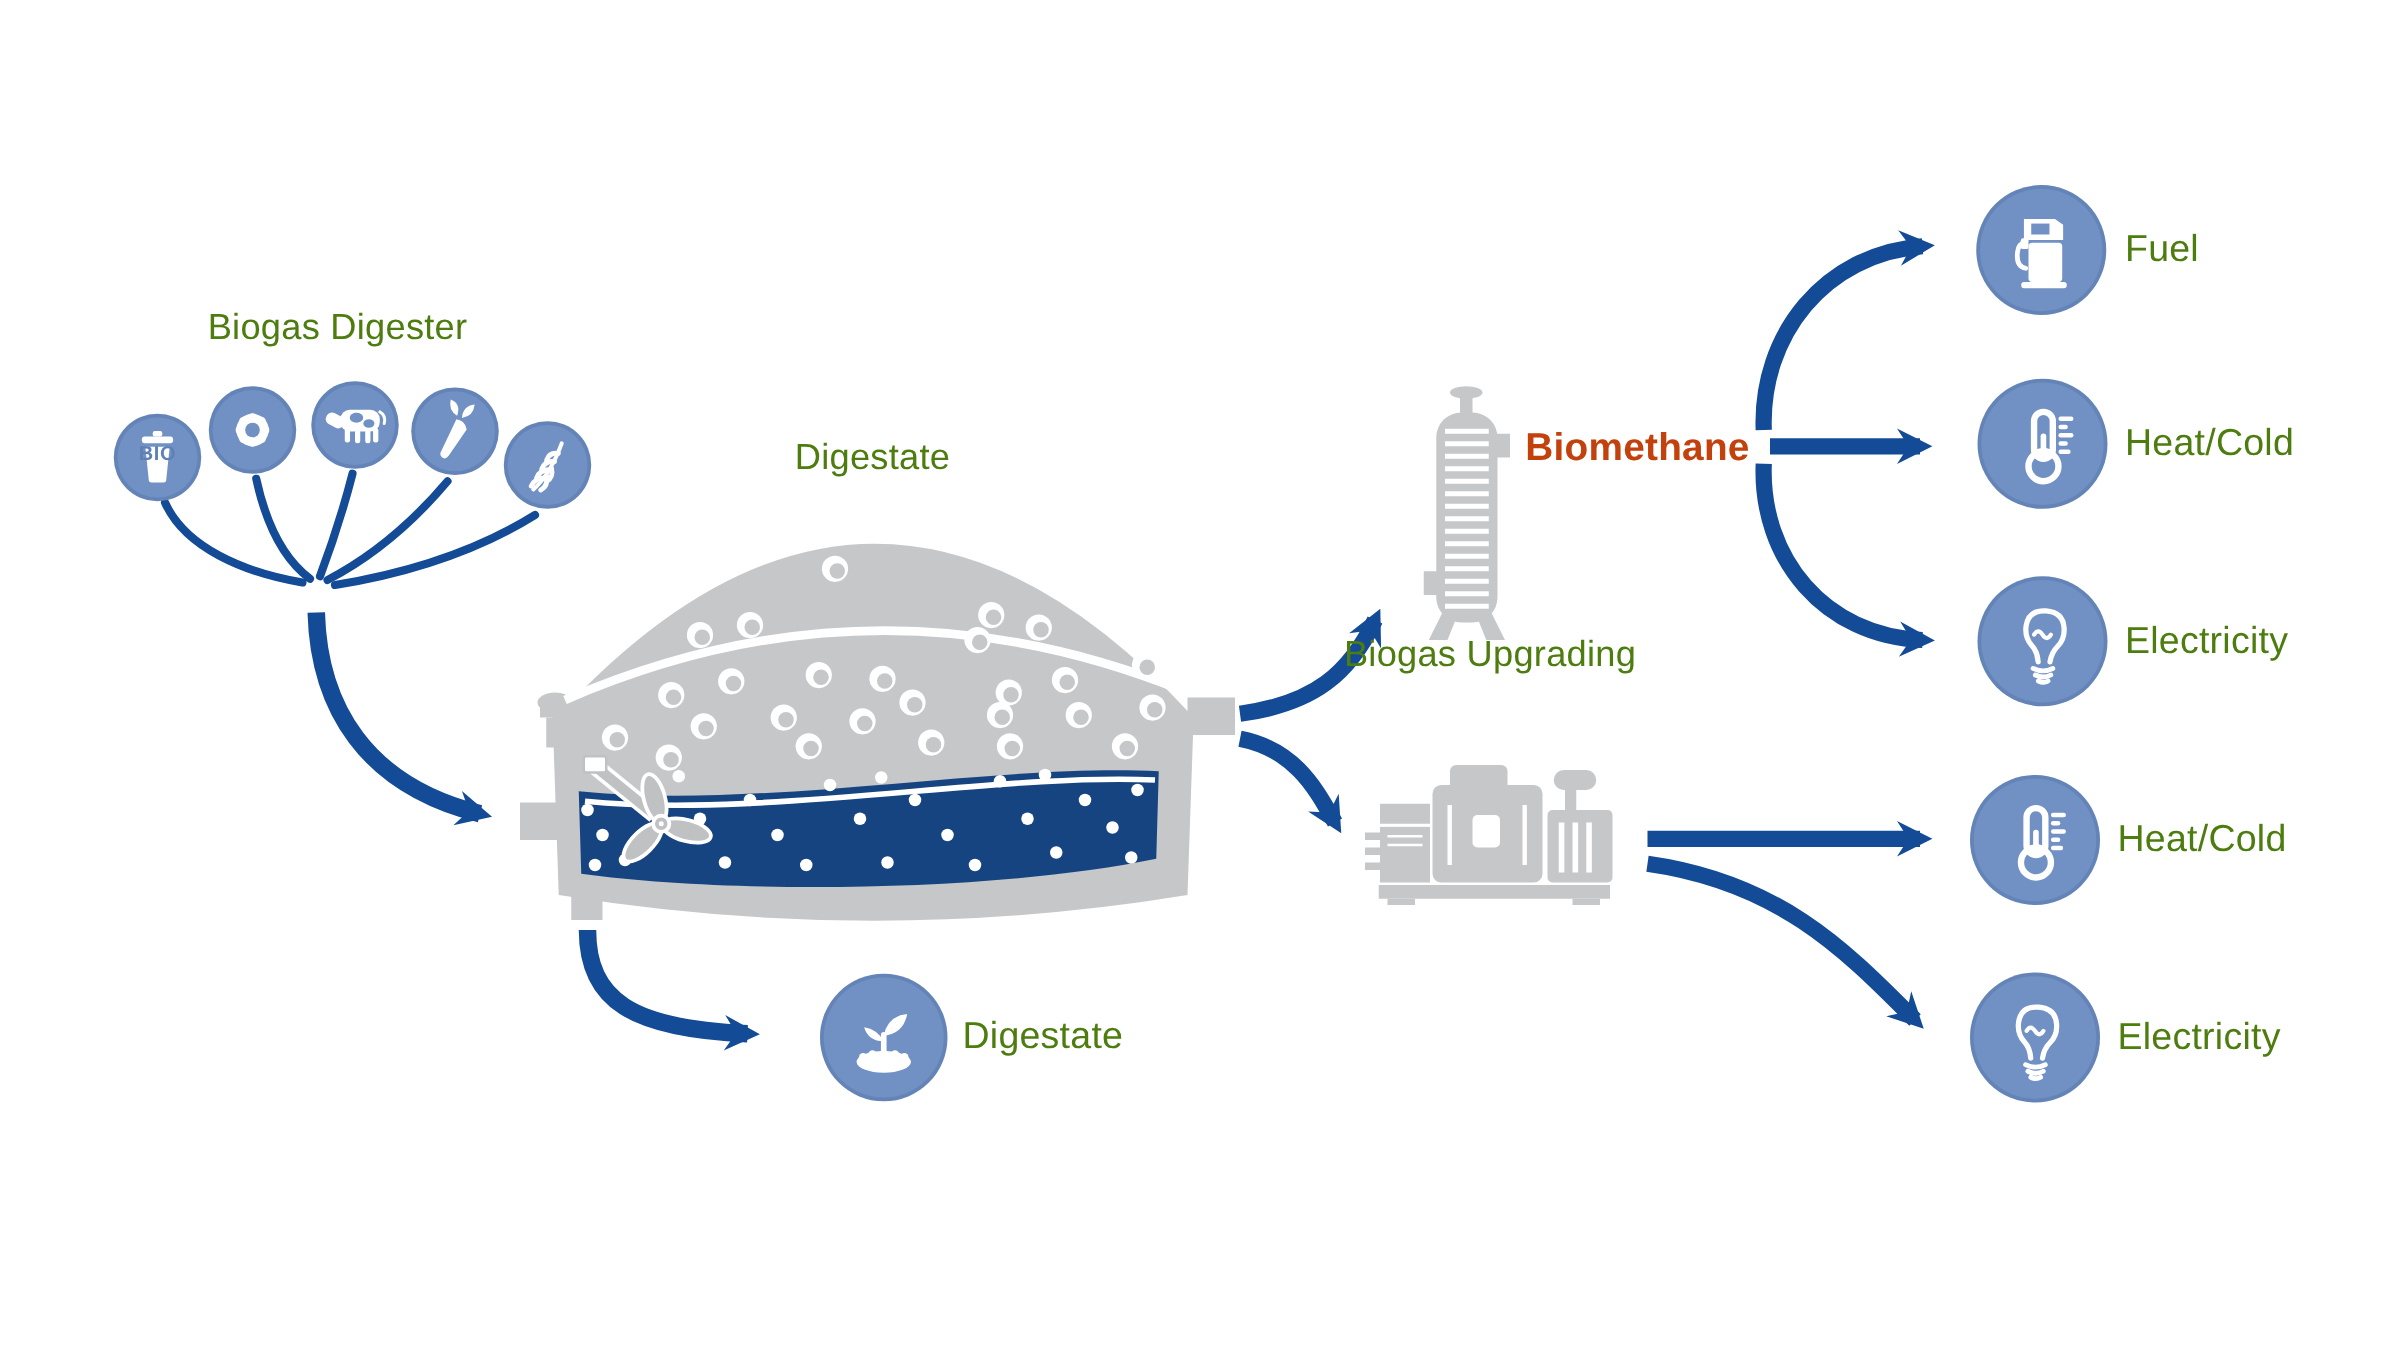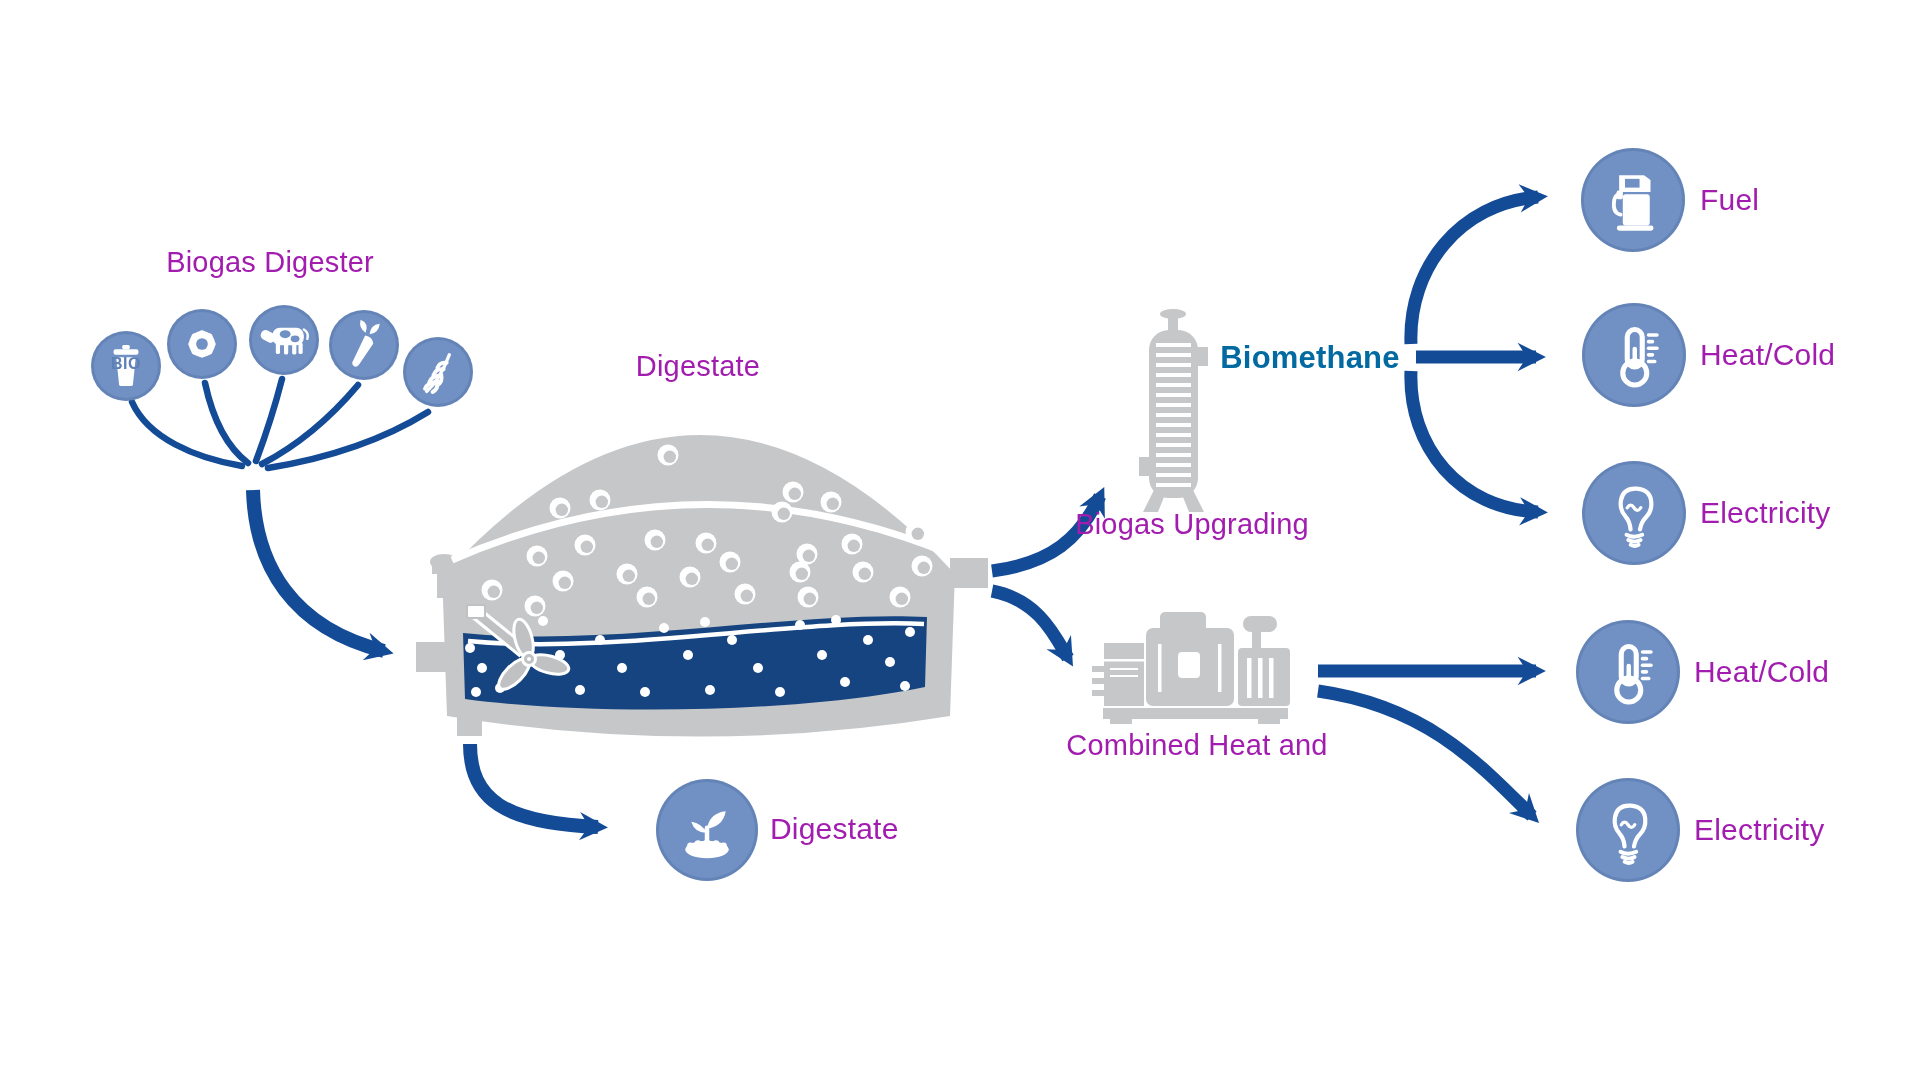--- a/index.html
+++ b/index.html
@@ -1,22 +1,22 @@
 <!DOCTYPE html>
 <html><head>
 <meta charset="utf-8">
 <style>
   html,body{margin:0;padding:0;background:#fff;}
   body{width:1920px;height:1080px;overflow:hidden;font-family:"Liberation Sans",sans-serif;}
   .stage{position:relative;width:1920px;height:1080px;background:#ffffff;}
   svg.canvas{position:absolute;left:0;top:0;}
-  .lbl{position:absolute;color:#a21caf;font-size:29px;letter-spacing:.2px;white-space:nowrap;}
+  .lbl{position:absolute;color:#4d7c0f;font-size:29px;letter-spacing:.2px;white-space:nowrap;}
   .lbl.center{text-align:center;}
   .lbl.big{font-size:30px;}
-  .lbl.biomethane{color:#0369a1;font-weight:bold;font-size:31px;text-align:center;}
+  .lbl.biomethane{color:#c2410c;font-weight:bold;font-size:31px;text-align:center;}
   .circle{position:absolute;border-radius:50%;background:#7191c5;
           box-shadow:inset 0 0 0 3px rgba(30,60,110,.15);
           display:flex;align-items:center;justify-content:center;}
   .circle svg{display:block;}
   .c70{width:70px;height:70px;}
   .c102{width:102px;height:102px;}
   .c104{width:104px;height:104px;}
   .bio-txt{position:absolute;left:0;top:24px;width:100%;text-align:center;
            color:#5e80b5;font-weight:bold;font-size:16px;letter-spacing:.5px;}
   .chp-lbl{line-height:35px;}
@@ -317,21 +317,20 @@
     <path d="M1411 371 C1408 447 1460 509 1538 512" stroke="#144b96" stroke-width="13" fill="none" marker-end="url(#arrowhead)"></path>
     <path d="M1318 671 L1536 671" stroke="#144b96" stroke-width="13" fill="none" marker-end="url(#arrowhead)"></path>
     <path d="M1318 691 C1425 706 1478 762 1532 816" stroke="#144b96" stroke-width="13" fill="none" marker-end="url(#arrowhead)"></path>
     <path d="M470 744 C470 800 505 823 598 827" stroke="#144b96" stroke-width="14" fill="none" marker-end="url(#arrowhead)"></path>
   </svg>
 
   <div class="lbl center" style="left:100px;top:246px;width:340px;">Biogas Digester</div>
   <div class="lbl center" style="left:598px;top:350px;width:200px;">Digestate</div>
   <div class="lbl center" style="left:1042px;top:508px;width:300px;">Biogas Upgrading</div>
   <div class="lbl biomethane" style="left:1205px;top:340px;width:210px;">Biomethane</div>
-  <div class="lbl center chp-lbl" style="left:1047px;top:728px;width:300px;">Combined Heat and</div>
   <div class="lbl big" style="left:770px;top:812px;text-align:right;">Digestate</div>
 
   <div class="circle c70" style="left:91px;top:331px;">
     <svg width="52" height="52">
         <use href="#icon-bio-bin"></use>
       </svg>
     <span class="bio-txt">BIO</span>
   </div>
   <div class="circle c70" style="left:167px;top:309px;">
     <svg width="54" height="54">

